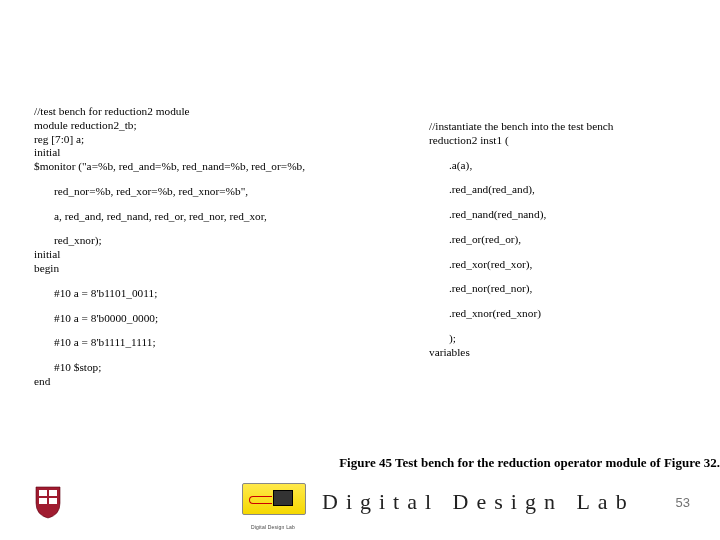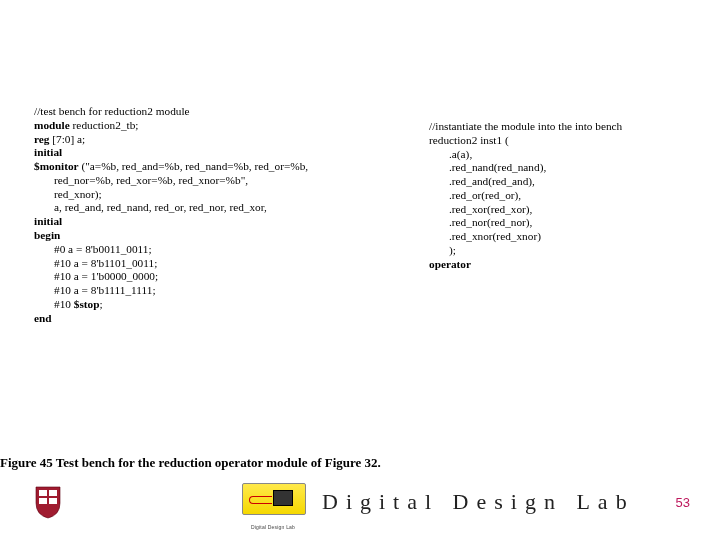--- a/index.html
+++ b/index.html
@@ -31,27 +31,27 @@
     width: 395px;
     line-height: 1.22;
     font-size: 11.3px;
   }
   .col-right {
     width: 255px;
     line-height: 1.22;
     font-size: 11.3px;
     padding-top: 15px;
   }
-  .indent1 { padding-left: 20px; }
+  .indent1 { padding-left: 20px; margin-top: 11px; }
   .caption {
     position: absolute;
     top: 455px;
     left: 0;
     width: 720px;
-    text-align: left;
+    text-align: right;
     font-size: 13px;
     font-weight: bold;
     font-family: "Times New Roman", serif;
   }
   .footer {
     position: absolute;
     bottom: 16px;
     left: 0;
     width: 720px;
     height: 44px;
@@ -110,61 +110,60 @@
     font-family: Georgia, "Times New Roman", serif;
     font-size: 22px;
     letter-spacing: 8px;
     color: #222;
   }
   .pagenum {
     position: absolute;
     right: 30px;
     font-family: Arial, sans-serif;
     font-size: 13px;
-    color: #be185d;
+    color: #737373;
   }
-  b { font-weight: bold; }
+  b { font-weight: normal; }
 </style>
 </head>
 <body>
 
 <div class="slide">
 
   <div class="code-cols">
     <div class="col-left">
       <div>//test bench for reduction2 module</div>
       <div><b>module</b><span> reduction2_tb;</span></div>
       <div><b>reg</b><span> [7:0] a;</span></div>
       <div><b>initial</b></div>
       <div><b>$monitor</b><span> ("a=%b, red_and=%b, red_nand=%b, red_or=%b,</span></div>
       <div class="indent1">red_nor=%b, red_xor=%b, red_xnor=%b",</div>
+      <div class="indent1">a, red_and, red_nand, red_or, red_nor, red_xor,</div>
       <div class="indent1">red_xnor);</div>
-      <div class="indent1">a, red_and, red_nand, red_or, red_nor, red_xor,</div>
       <div><b>initial</b></div>
       <div><b>begin</b></div>
-      <div class="indent1">#0 a = 8'b0011_0011;</div>
       <div class="indent1">#10 a = 8'b1101_0011;</div>
-      <div class="indent1">#10 a = 1'b0000_0000;</div>
+      <div class="indent1">#10 a = 8'b0000_0000;</div>
       <div class="indent1">#10 a = 8'b1111_1111;</div>
       <div class="indent1"><span>#10 </span><b>$stop</b><span>;</span></div>
       <div><b>end</b></div>
     </div>
 
     <div class="col-right">
-      <div>//instantiate the module into the into bench</div>
+      <div>//instantiate the bench into the test bench</div>
       <div>reduction2 inst1 (</div>
       <div class="indent1">.a(a),</div>
+      <div class="indent1">.red_and(red_and),</div>
       <div class="indent1">.red_nand(red_nand),</div>
-      <div class="indent1">.red_and(red_and),</div>
       <div class="indent1">.red_or(red_or),</div>
       <div class="indent1">.red_xor(red_xor),</div>
       <div class="indent1">.red_nor(red_nor),</div>
       <div class="indent1">.red_xnor(red_xnor)</div>
       <div class="indent1">);</div>
-      <div><b>operator</b></div>
+      <div><b>variables</b></div>
     </div>
   </div>
 
   <div class="caption">Figure 45 Test bench for the reduction operator module of Figure 32.</div>
 
   <div class="footer">
     <div class="shield">
       <svg viewBox="0 0 28 34">
         <path d="M2 2 H26 V18 Q26 30 14 33 Q2 30 2 18 Z" fill="#a01c30" stroke="#5a0012" stroke-width="0.6"></path>
         <rect x="5" y="5" width="8" height="6" fill="#fff"></rect>

